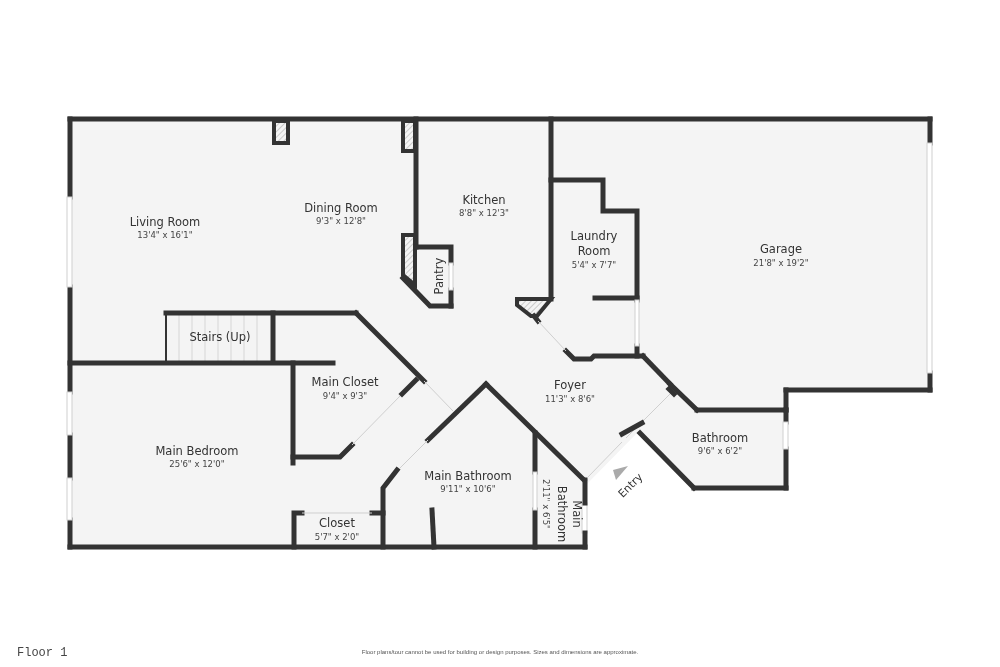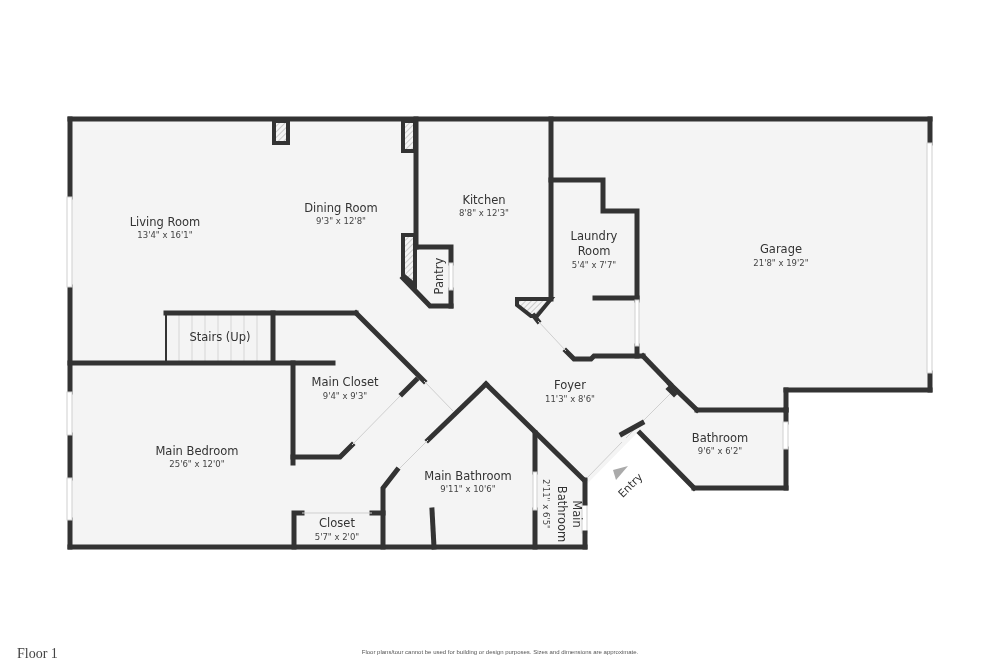--- a/index.html
+++ b/index.html
@@ -8,21 +8,21 @@
   .floor { fill:#f4f4f4; stroke:none; }
   .wall { fill:none; stroke:#333333; stroke-width:5; stroke-linecap:square; stroke-linejoin:miter; }
   .wall-thin { fill:none; stroke:#333333; stroke-width:4; }
   .window-fill { fill:#ffffff; stroke:#cfcfcf; stroke-width:1; }
   .door { fill:#ffffff; stroke:#cfcfcf; stroke-width:1; }
   .hatch-box { fill:url(#hatch); stroke:#333333; stroke-width:4; }
   .stair-line { stroke:#d6d6d6; stroke-width:1; }
   .room-name { font-family:"DejaVu Sans", sans-serif; font-size:11.5px; fill:#333333; text-anchor:middle; }
   .room-dim { font-family:"DejaVu Sans", sans-serif; font-size:8.5px; fill:#444444; text-anchor:middle; }
   .entry-label { font-family:"DejaVu Sans", sans-serif; font-size:11px; fill:#333333; text-anchor:middle; }
-  .footer-floor { position:absolute; left:17px; top:646px; font-size:14px; color:#444; font-family:Liberation Serif, serif; }
+  .footer-floor { position:absolute; left:17px; top:646px; font-size:12px; color:#444; font-family:Liberation Mono, monospace; }
   .footer-note { position:absolute; left:0; width:1000px; top:649px; text-align:center; font-size:6px; color:#555; font-family:"Liberation Sans", sans-serif; }
 </style>
 </head>
 <body>
 
 <svg id="plan" viewBox="0 0 1000 667" xmlns="http://www.w3.org/2000/svg">
   <defs>
     <pattern id="hatch" patternUnits="userSpaceOnUse" width="4" height="4" patternTransform="rotate(45)">
       <rect width="4" height="4" fill="#f4f4f4"></rect>
       <line x1="0" y1="0" x2="0" y2="4" stroke="#bdbdbd" stroke-width="1.5"></line>

